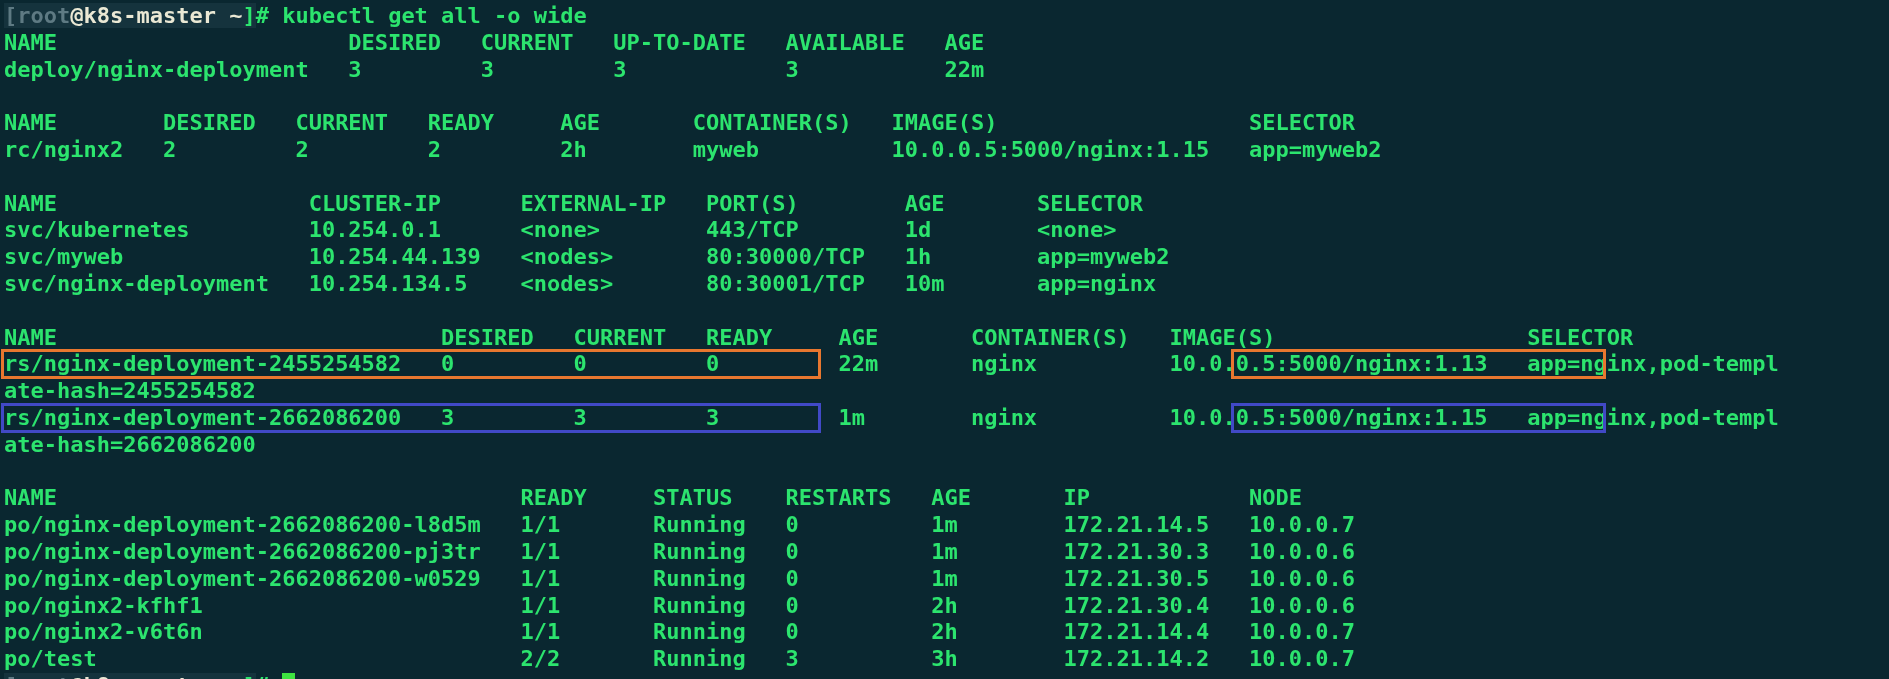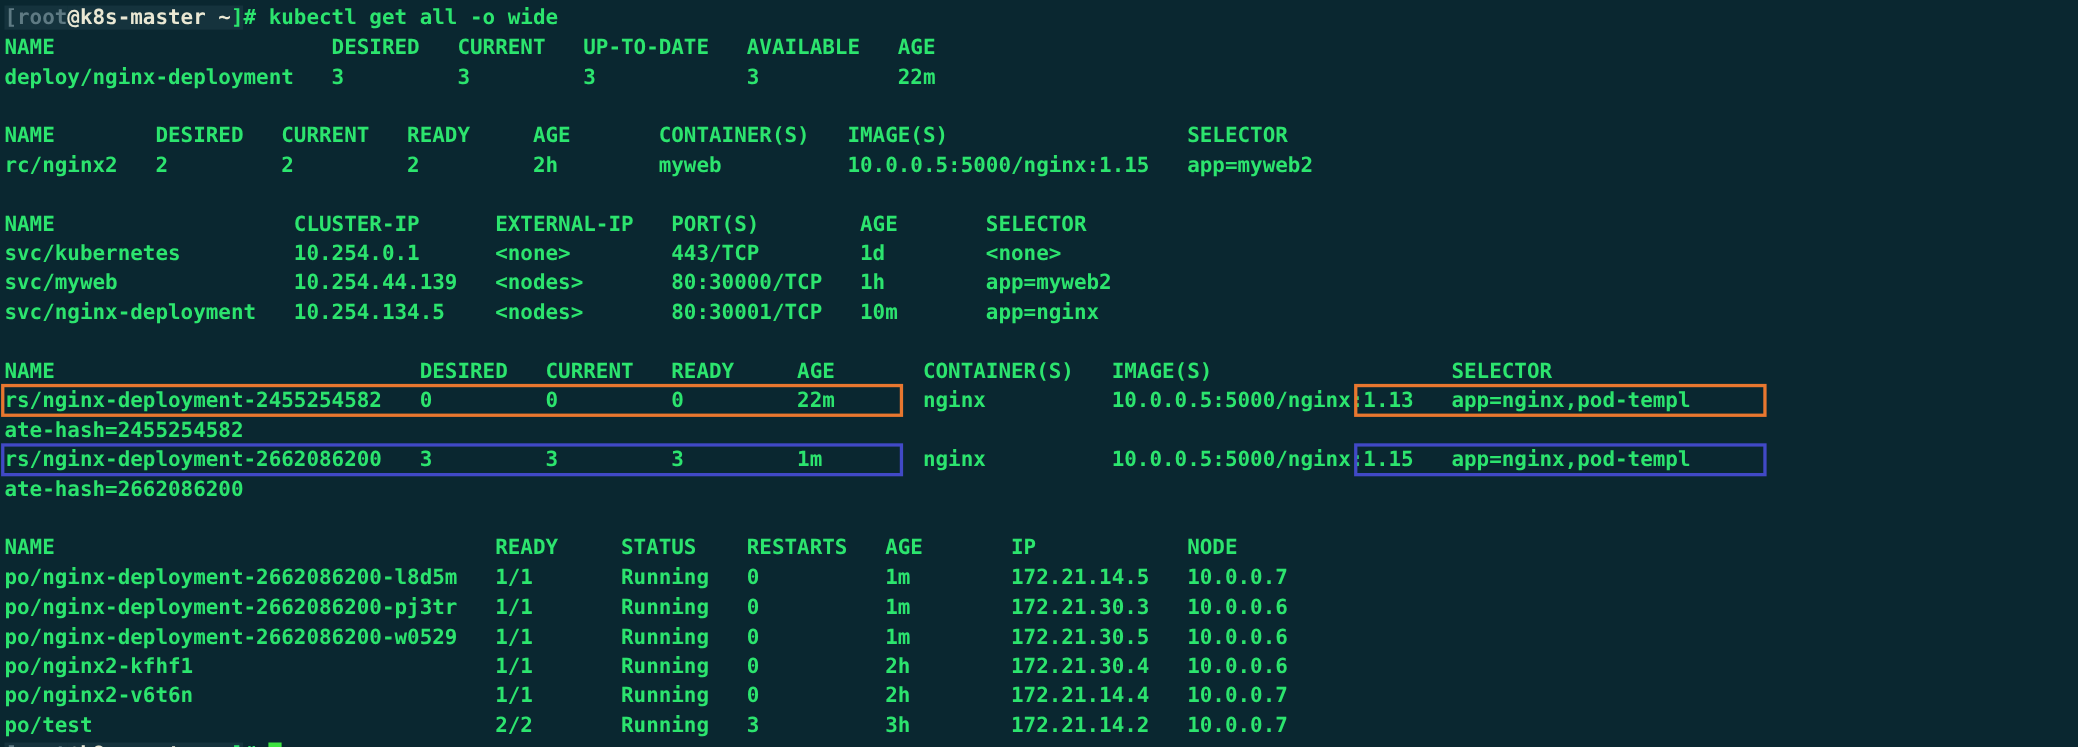--- a/index.html
+++ b/index.html
@@ -6,21 +6,21 @@
     --bg:#0a2730; --fg:#2ce46e; --p-bg:#15333d; --p-user:#5e7a83;
     --p-host:#eae8d4; --cursor:#3ee340; --box-orange:#e8772f; --box-blue:#4149c6;
   }
   html,body{margin:0;padding:0;}
   body{
     width:1889px;height:679px;overflow:hidden;background:var(--bg);
   }
   .screen{
     position:relative;width:1889px;height:679px;
     font-family:"DejaVu Sans Mono", monospace;
-    font-size:19px;line-height:26.8px;font-weight:bold;
+    font-size:22px;line-height:26.8px;font-weight:bold;
     color:var(--fg);padding:3px 0 0 4px;box-sizing:border-box;
     white-space:pre;
   }
   .line{height:26.8px;white-space:pre;}
   .fg{color:var(--fg);}
   .p-user{color:var(--p-user);background:var(--p-bg);}
   .p-host{color:var(--p-host);background:var(--p-bg);}
   .p-bracket{color:var(--fg);background:var(--p-bg);}
   .cursor{background:var(--cursor);color:var(--cursor);}
   .anno-box{position:absolute;border:3px solid;box-sizing:border-box;pointer-events:none;}

